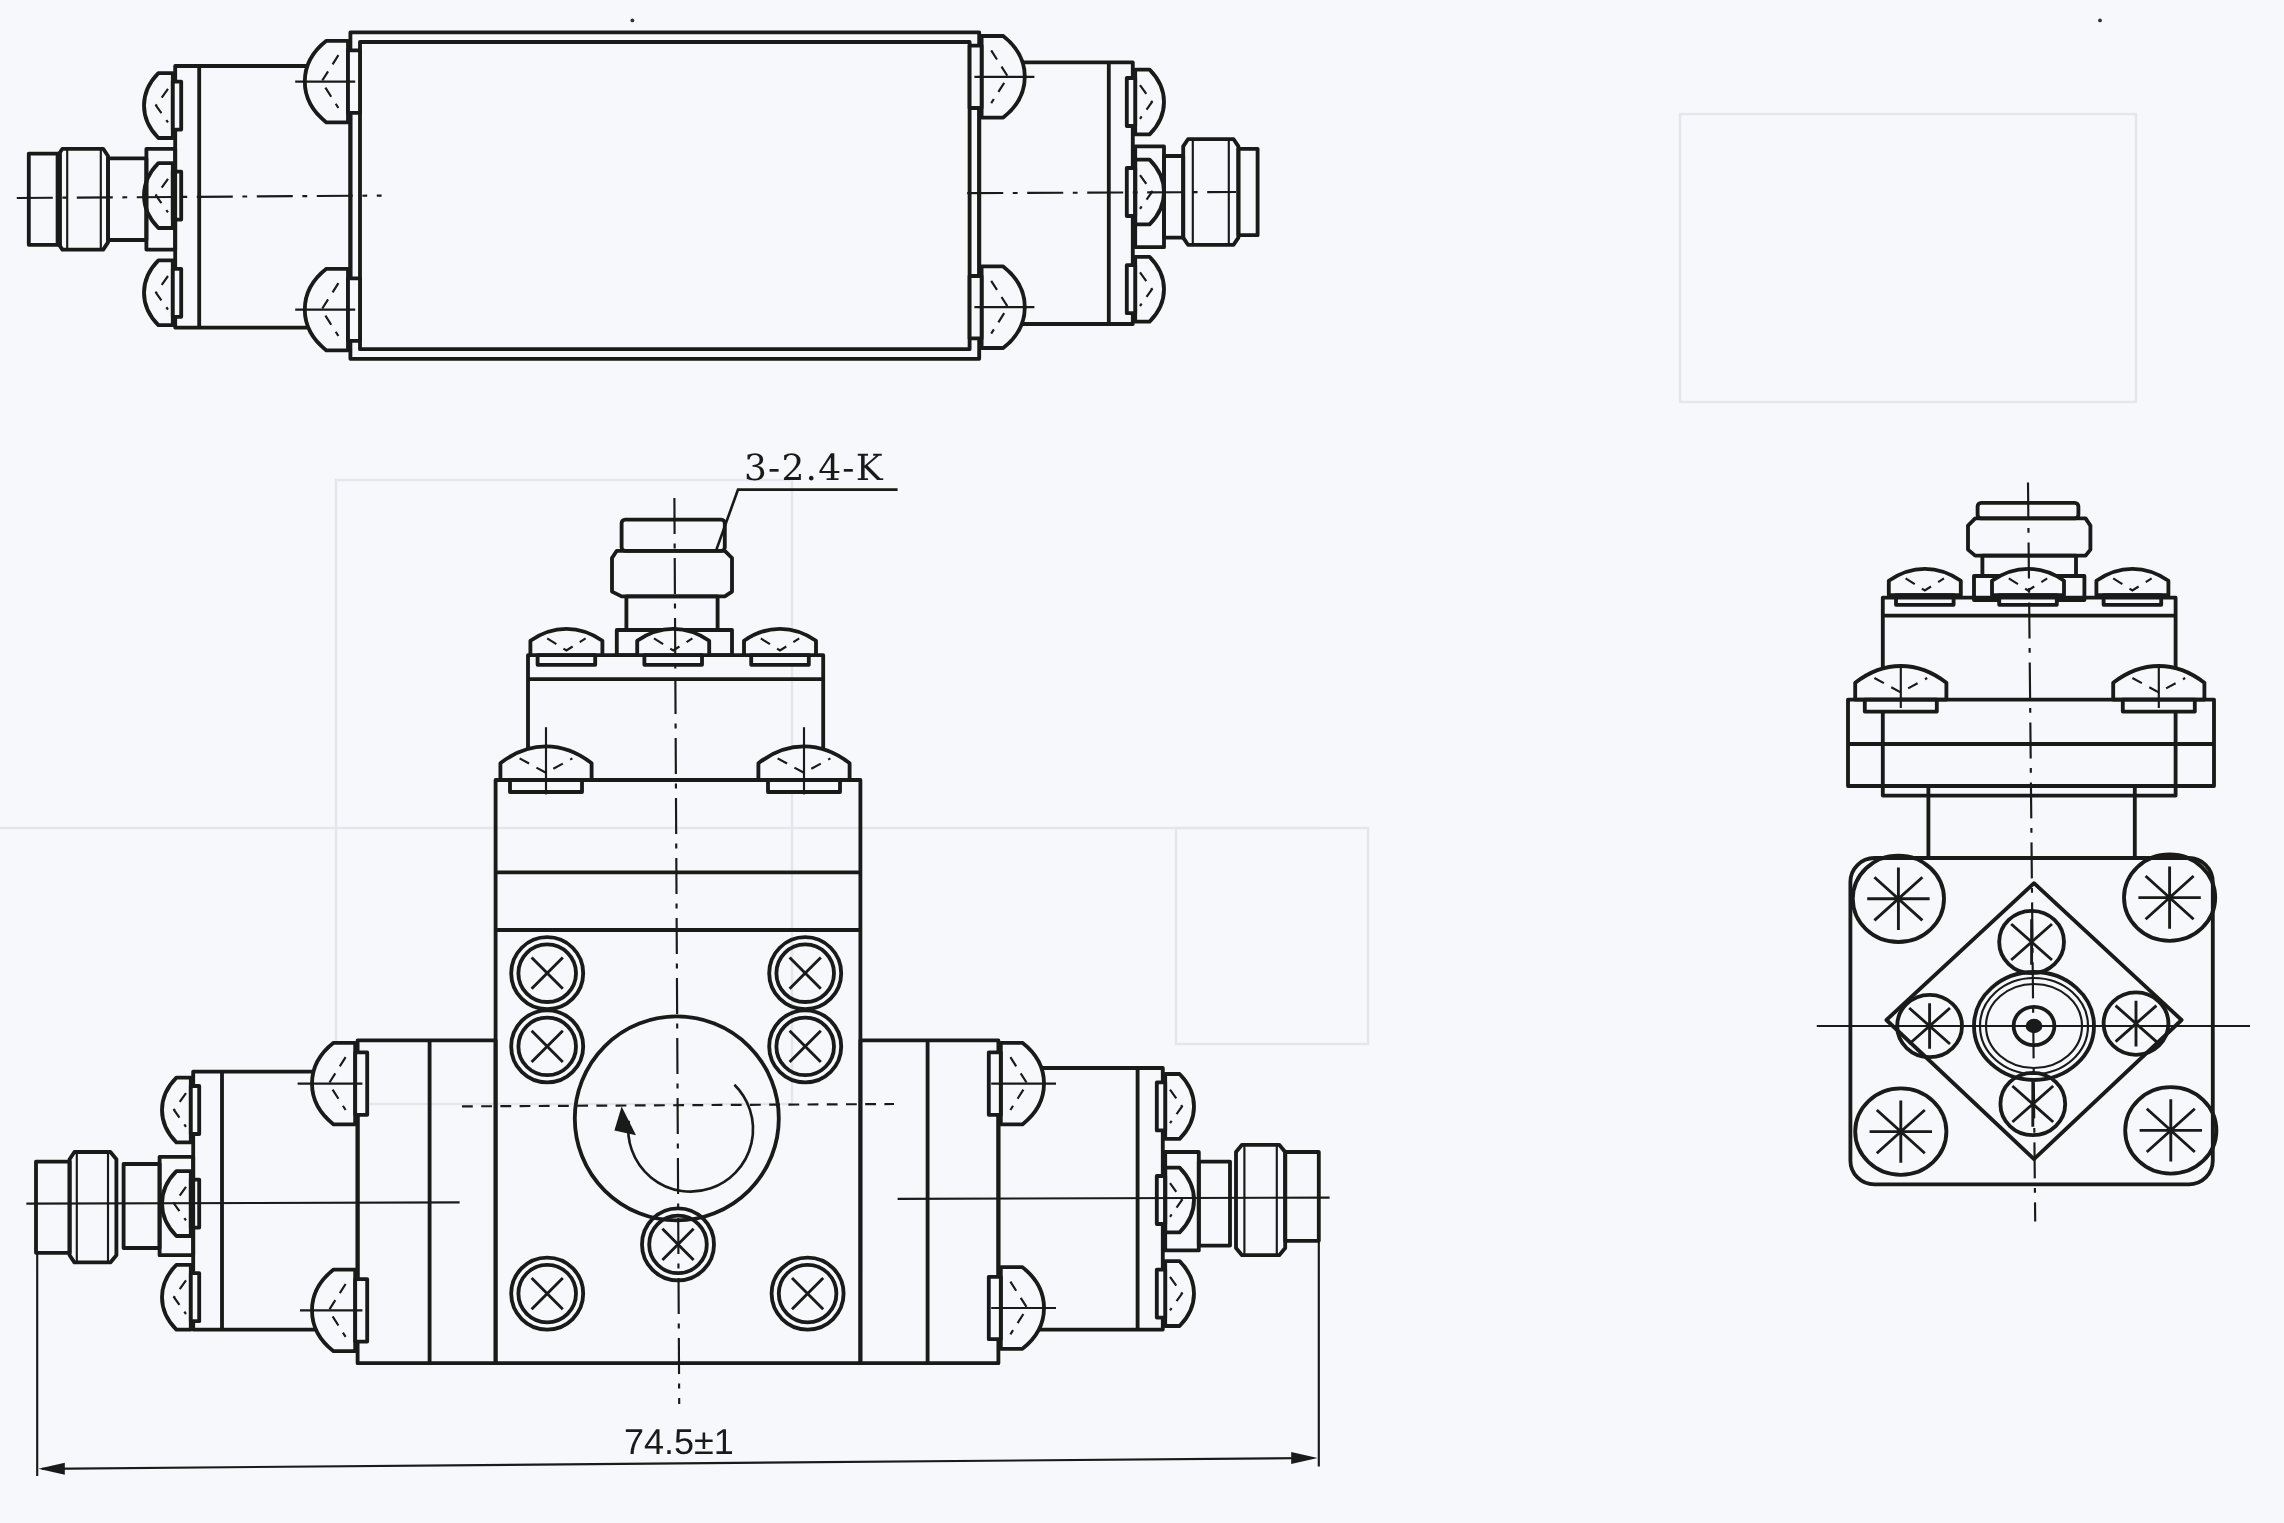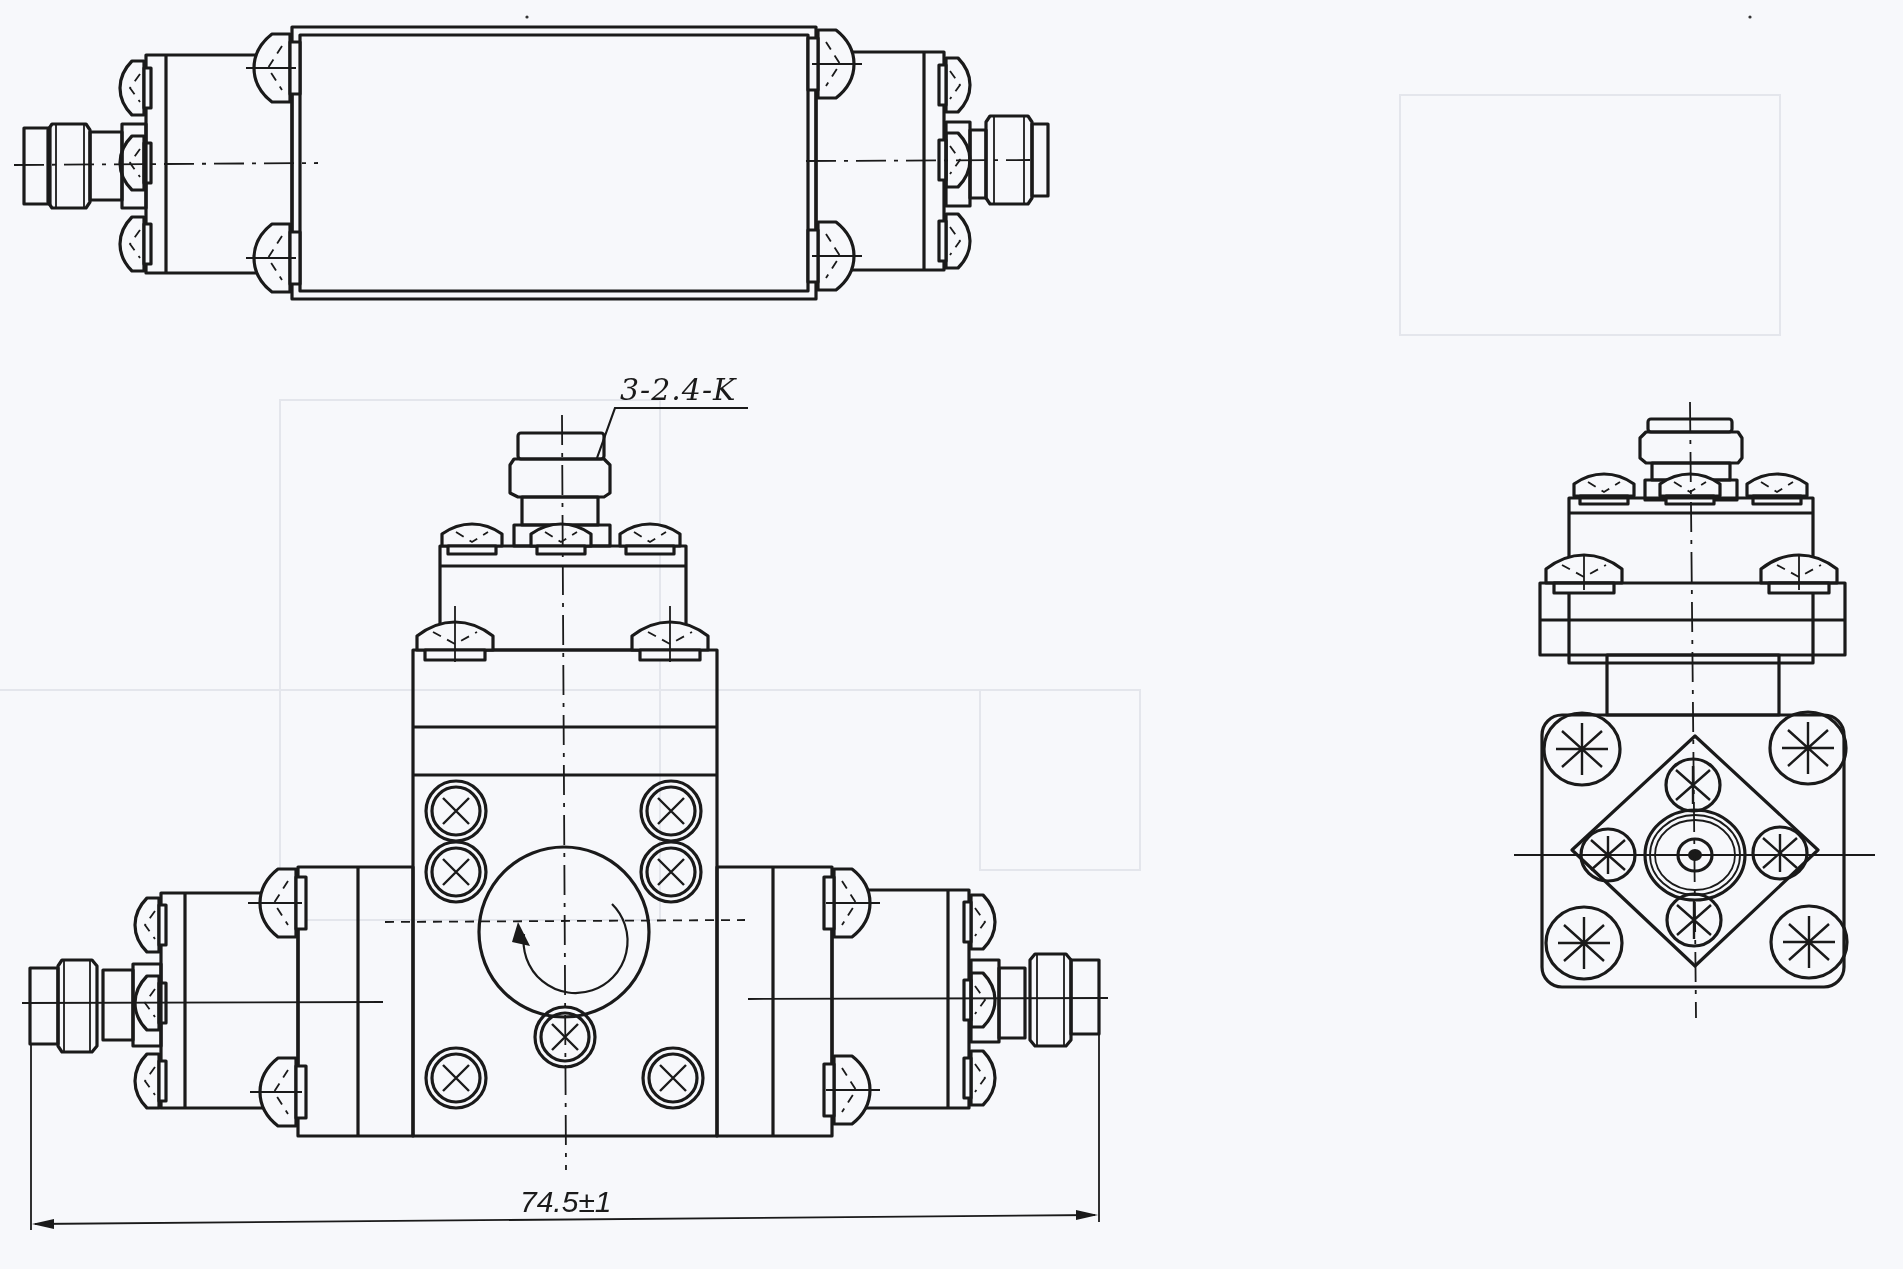--- a/index.html
+++ b/index.html
@@ -1,17 +1,17 @@
 <!DOCTYPE html>
 <html><head>
 <meta charset="utf-8">
 <style>
   html, body { margin: 0; padding: 0; background: #f7f8fb; }
   body { width: 1903px; height: 1269px; overflow: hidden; position: relative; }
-  #sheet { position: absolute; left: 0; top: 0; width: 1801px; height: 1269px; font-style: italic; }
+  #sheet { position: absolute; left: 0; top: 0; width: 1801px; height: 1269px; }
   svg text { font-family: "DejaVu Sans Mono", "Liberation Mono", monospace; fill: #1a1a1a; }
   .ln  { stroke: #1a1a1a; stroke-width: 3.2; fill: none; stroke-linejoin: round; }
   .lnw { stroke: #1a1a1a; stroke-width: 3.2; fill: #f7f8fb; stroke-linejoin: round; }
   .thin { stroke: #1a1a1a; stroke-width: 1.8; fill: none; }
   .center { stroke: #1a1a1a; stroke-width: 1.8; fill: none; stroke-dasharray: 30 8 4 8; }
   .dash { stroke: #1a1a1a; stroke-width: 1.8; fill: none; stroke-dasharray: 9 7; }
   .ghost { stroke: #e4e6ec; stroke-width: 2; fill: none; }
   .label-callout { font-size: 30px; letter-spacing: 1px; font-family: "DejaVu Serif", "Liberation Serif", serif; }
   .label-dim { font-size: 30px; font-family: "Liberation Sans", "DejaVu Sans", sans-serif; }
 </style>

